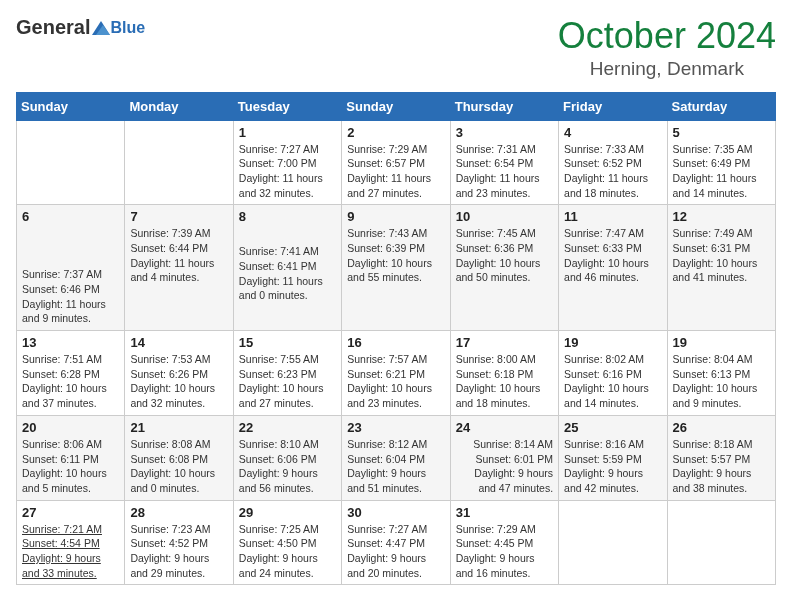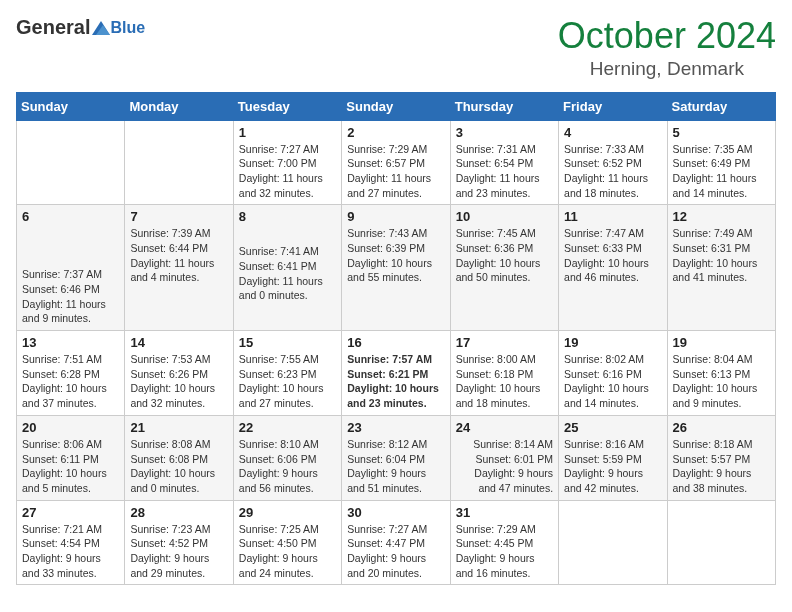--- a/index.html
+++ b/index.html
@@ -218,21 +218,21 @@
 Daylight: 10 hours and 32 minutes.</div>
         </td>
         <td>
           <div class="day-number">15</div>
           <div class="day-info" style="white-space: pre-line;">Sunrise: 7:55 AM
 Sunset: 6:23 PM
 Daylight: 10 hours and 27 minutes.</div>
         </td>
         <td>
           <div class="day-number">16</div>
-          <div class="day-info" style="white-space: pre-line; font-weight: bold;">Sunrise: 7:57 AM
+          <div class="day-info" style="white-space: pre-line;">Sunrise: 7:57 AM
 Sunset: 6:21 PM
 Daylight: 10 hours and 23 minutes.</div>
         </td>
         <td>
           <div class="day-number">17</div>
           <div class="day-info" style="white-space: pre-line;">Sunrise: 8:00 AM
 Sunset: 6:18 PM
 Daylight: 10 hours and 18 minutes.</div>
         </td>
         <td>
@@ -288,21 +288,21 @@
         <td>
           <div class="day-number">26</div>
           <div class="day-info" style="white-space: pre-line;">Sunrise: 8:18 AM
 Sunset: 5:57 PM
 Daylight: 9 hours and 38 minutes.</div>
         </td>
       </tr>
       <tr>
         <td>
           <div class="day-number">27</div>
-          <div class="day-info" style="white-space: pre-line;">Sunrise: 7:21 AM
+          <div class="day-info" style="white-space: pre-line; text-decoration: underline;">Sunrise: 7:21 AM
 Sunset: 4:54 PM
 Daylight: 9 hours and 33 minutes.</div>
         </td>
         <td>
           <div class="day-number">28</div>
           <div class="day-info" style="white-space: pre-line;">Sunrise: 7:23 AM
 Sunset: 4:52 PM
 Daylight: 9 hours and 29 minutes.</div>
         </td>
         <td>

